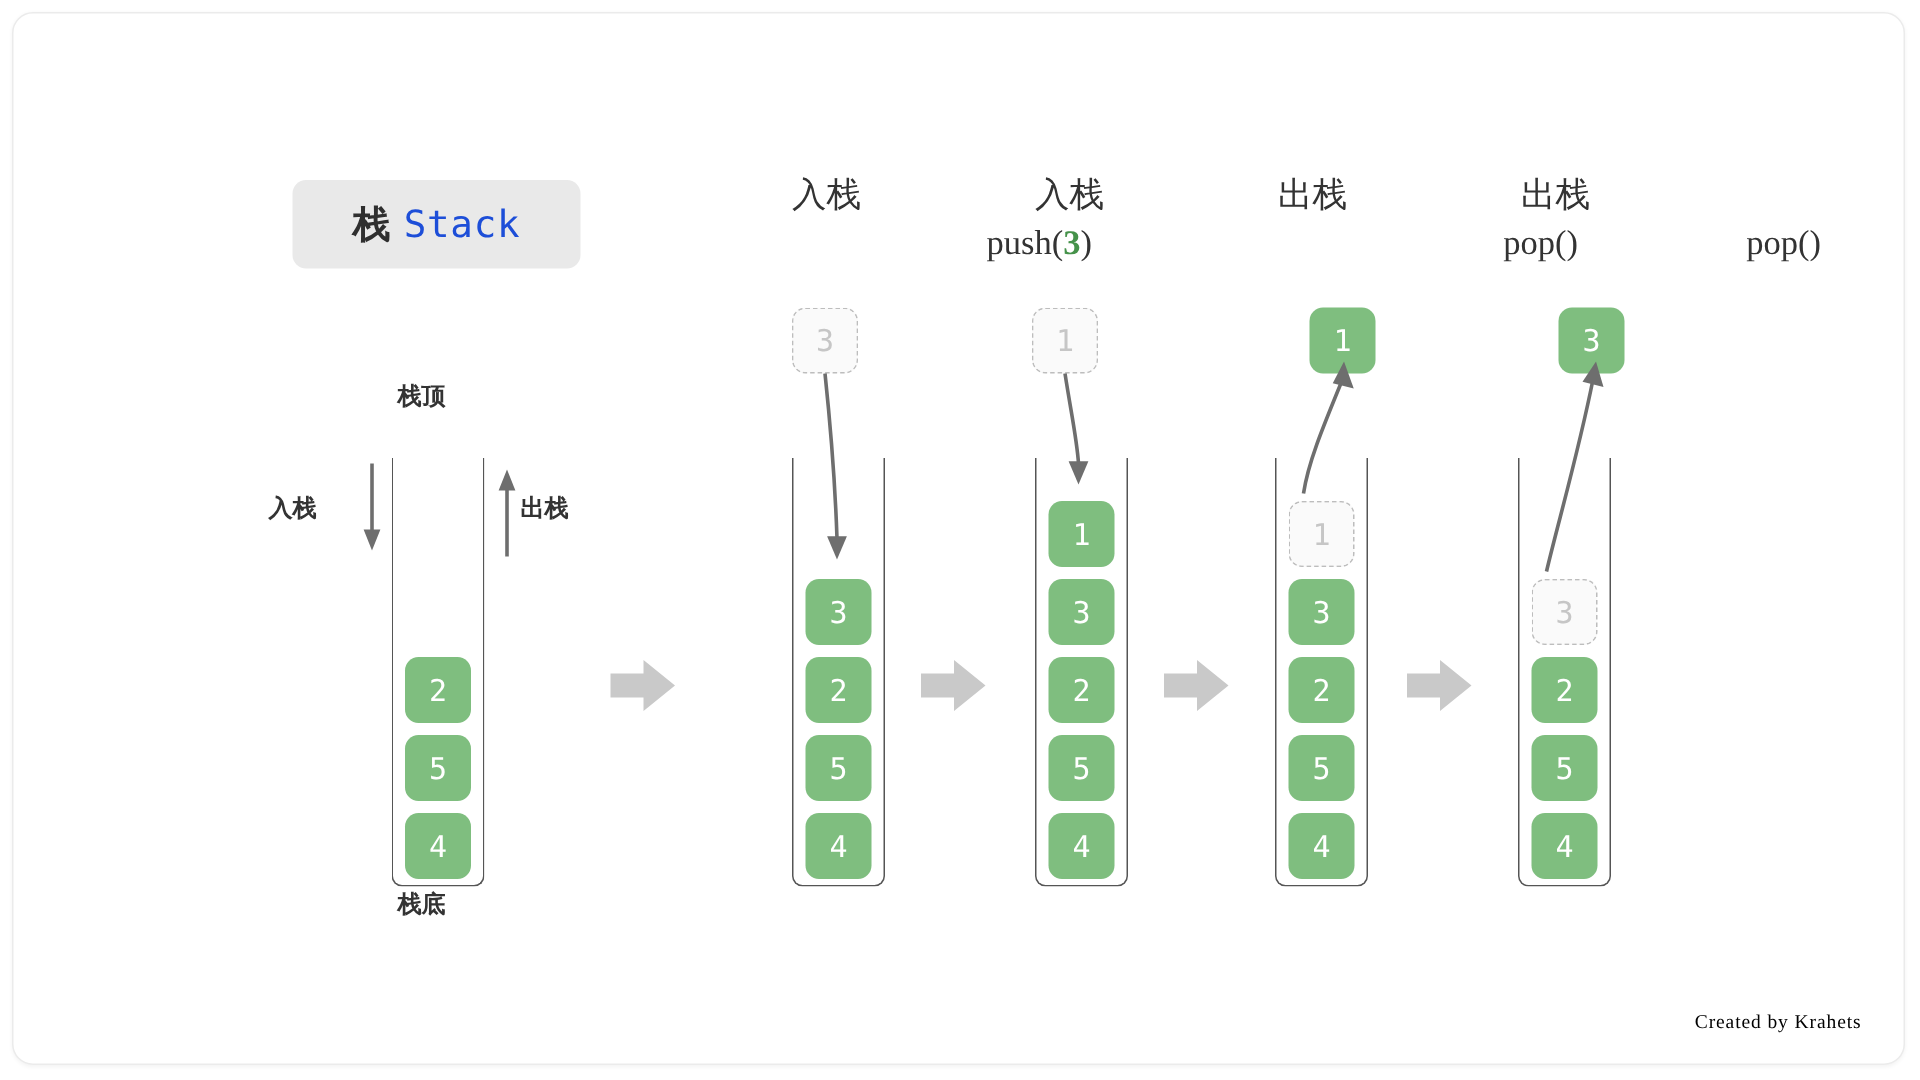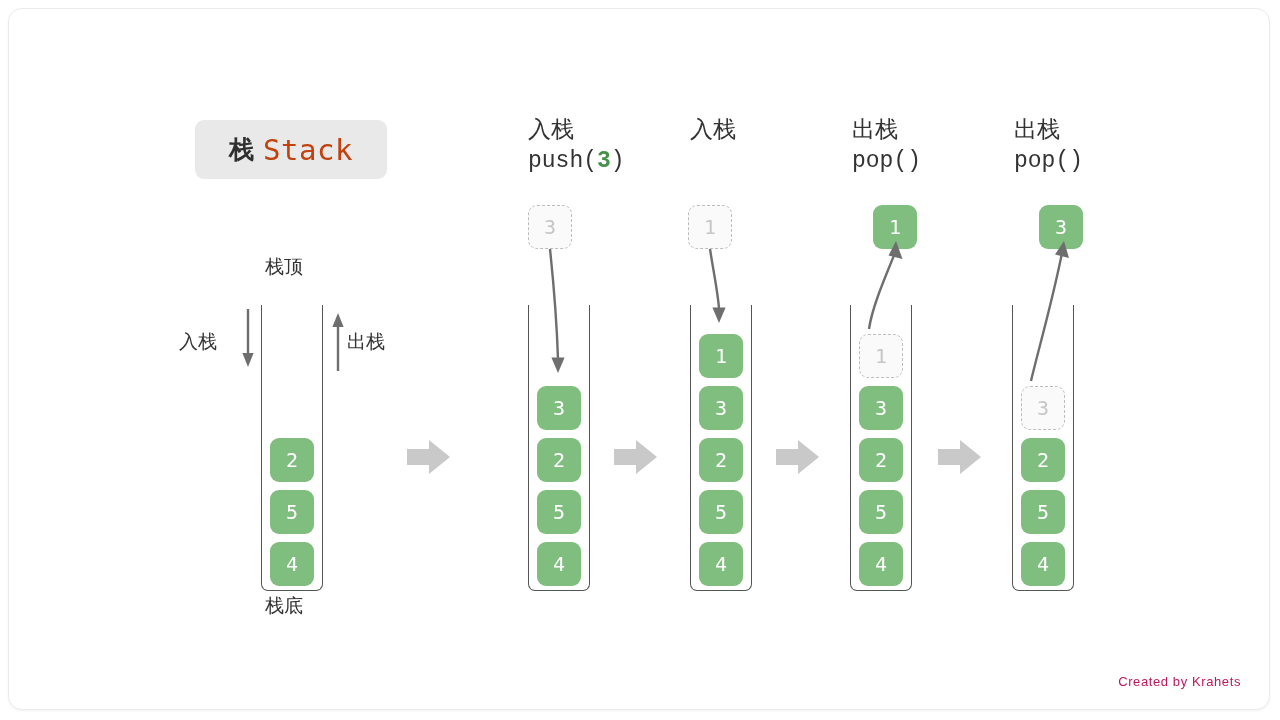--- a/index.html
+++ b/index.html
@@ -42,55 +42,56 @@
     gap: 9px;
   }
   .title-cn {
     font-family: "Liberation Sans", sans-serif;
     font-weight: bold;
     font-size: 25px;
     color: #2f2f2f;
   }
   .title-en {
     font-family: "DejaVu Sans Mono", monospace;
-    font-size: 29px;
-    color: #c2410c;
+    font-size: 25px;
+    color: #1d4ed8;
     letter-spacing: 0.5px;
   }
 
   
   .lbl-bold {
     position: absolute;
     font-family: "Liberation Sans", sans-serif;
-    font-weight: normal;
-    font-size: 19px;
+    font-weight: bold;
+    font-size: 16px;
     color: #333333;
     white-space: nowrap;
   }
 
   
   .col-head {
     position: absolute;
     top: 105px;
     width: 200px;
     text-align: left;
   }
   .col-head .cn {
     font-family: "Liberation Sans", sans-serif;
     font-size: 23px;
     color: #333333;
     line-height: 31px;
     white-space: nowrap;
   }
   .col-head .code {
-    font-family: Liberation Mono, monospace;
+    font-family: Liberation Serif, serif;
     font-size: 23px;
     color: #333333;
     line-height: 33px;
     white-space: nowrap;
+    text-align: right;
   }
   .col-head .code .arg { color: #45924a; font-weight: bold; }
 
   
   .stack {
     position: absolute;
     width: 62px;
     border-left: 1.6px solid #555555;
     border-right: 1.6px solid #555555;
     border-bottom: 1.6px solid #555555;
@@ -136,23 +137,23 @@
   }
 
   
   .tarrow { position: absolute; }
 
   
   .credit {
     position: absolute;
     right: 28px;
     bottom: 20px;
-    font-family: Liberation Sans, sans-serif;
+    font-family: Liberation Serif, serif;
     font-size: 13px;
-    color: #be185d;
+    color: #000000;
     letter-spacing: 0.6px;
   }
 
   svg { display: block; overflow: visible; }
 </style>
 </head>
 <body>
 
 <div class="card">
 

